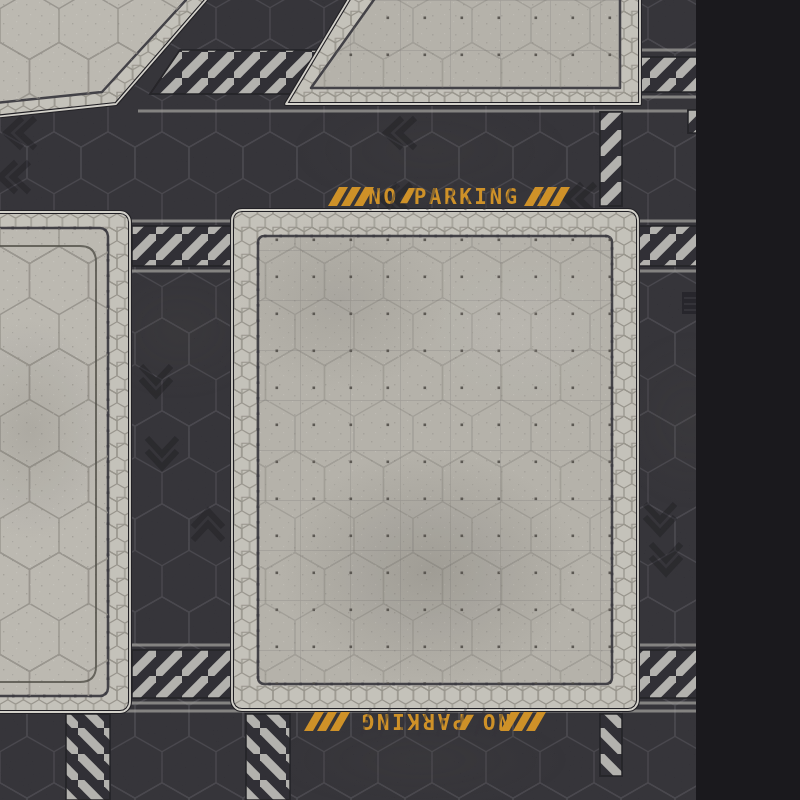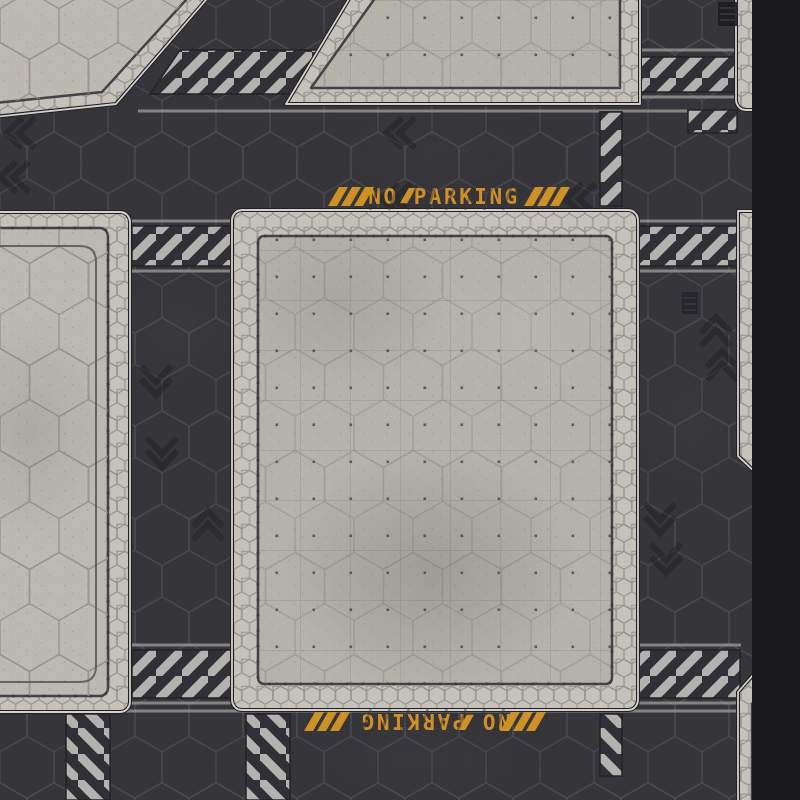--- a/index.html
+++ b/index.html
@@ -1,16 +1,16 @@
 <!DOCTYPE html>
 <html><head>
 <meta charset="utf-8">
 <style>
   html,body{margin:0;padding:0;background:#1a191d;}
-  #stage{width:752px;height:800px;position:relative;overflow:hidden;
+  #stage{width:696px;height:800px;position:relative;overflow:hidden;
          font-family:"DejaVu Sans Mono", monospace;}
   svg{display:block;}
   text.sign{font-family:"DejaVu Sans Mono", monospace;font-weight:bold;
             font-size:21px;letter-spacing:2.5px;}
 </style>
 </head>
 <body>
 
 <div id="stage">
 <svg width="800" height="800" viewBox="0 0 800 800">

